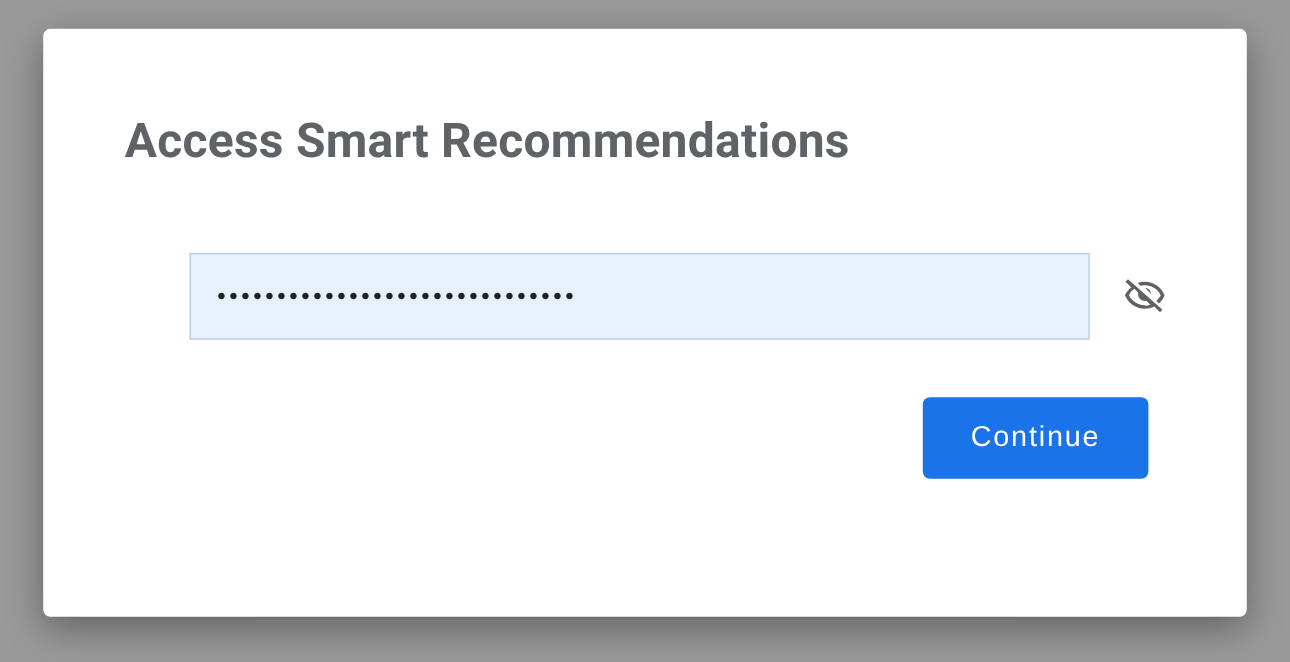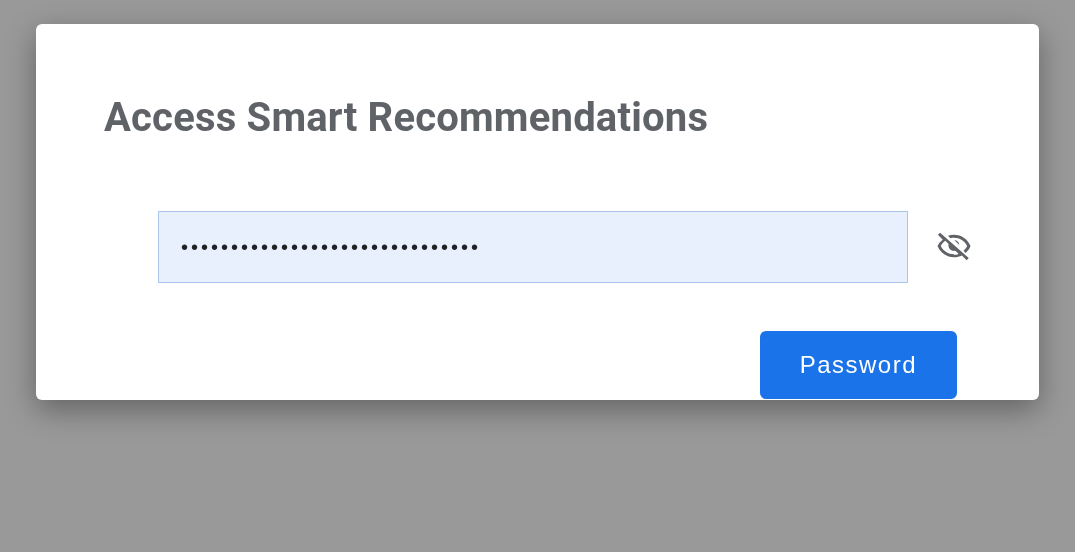--- a/index.html
+++ b/index.html
@@ -13,21 +13,21 @@
       width: 1075px;
       height: 552px;
       overflow: hidden;
       position: relative;
     }
     .modal {
       position: absolute;
       left: 36px;
       top: 24px;
       width: 1003px;
-      height: 376px;
+      height: 490px;
       background: #ffffff;
       border-radius: 6px;
       box-shadow: 0 10px 30px rgba(0,0,0,0.35);
       padding: 70px 68px 50px 68px;
     }
     .modal-title {
       font-size: 40px;
       font-weight: 700;
       color: #5f6368;
       letter-spacing: 0.2px;
@@ -108,15 +108,15 @@
         <span>
           <svg viewBox="0 0 24 24">
             <path d="M12 6.5c3.79 0 7.17 2.13 8.82 5.5-.59 1.22-1.43 2.3-2.46 3.18l1.42 1.42C21.27 15.27 22.41 13.73 23 12c-1.73-4.39-6-7.5-11-7.5-1.4 0-2.74.25-3.98.7l1.61 1.61C10.46 6.6 11.22 6.5 12 6.5zM2.71 3.16 1.29 4.57l3.2 3.2C2.87 9.12 1.64 10.46 1 12c1.73 4.39 6 7.5 11 7.5 1.88 0 3.66-.44 5.25-1.23l3.18 3.18 1.41-1.41L2.71 3.16zM12 17.5c-3.79 0-7.17-2.13-8.82-5.5.69-1.42 1.75-2.63 3.05-3.54l2.17 2.17c-.07.29-.1.59-.1.87 0 2.07 1.68 3.75 3.75 3.75.28 0 .58-.03.87-.1l2.17 2.17c-.97.37-2.01.58-3.09.58zm.2-9.45c1.78.1 3.2 1.52 3.3 3.3l-3.3-3.3z"></path>
           </svg>
         </span>
       </button>
     </div>
   </div>
 
   <div class="actions">
-    <button class="continue-button">Password</button>
+    <button class="continue-button">Continue</button>
   </div>
 </div>
 
 </body></html>

